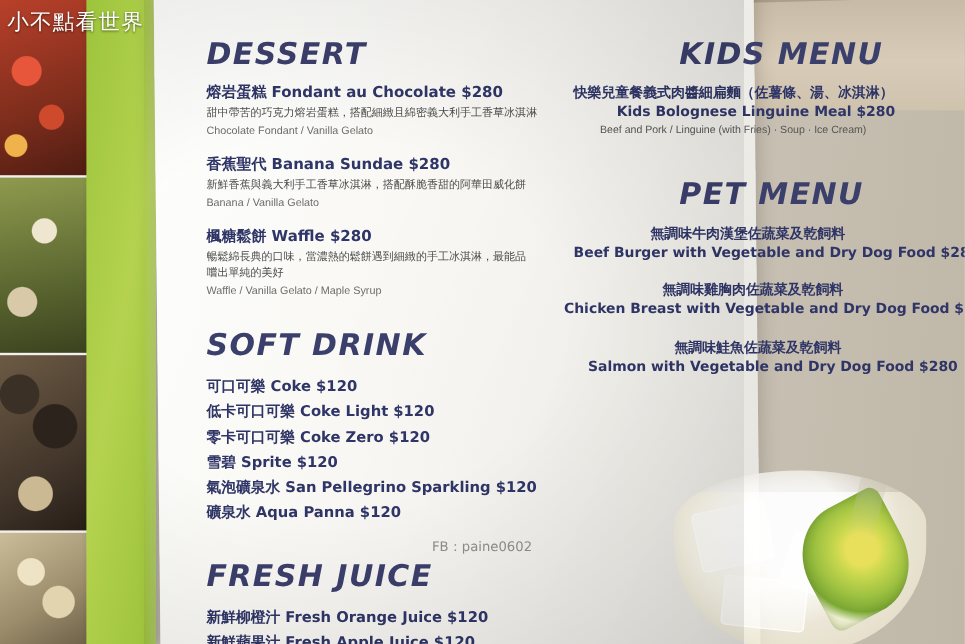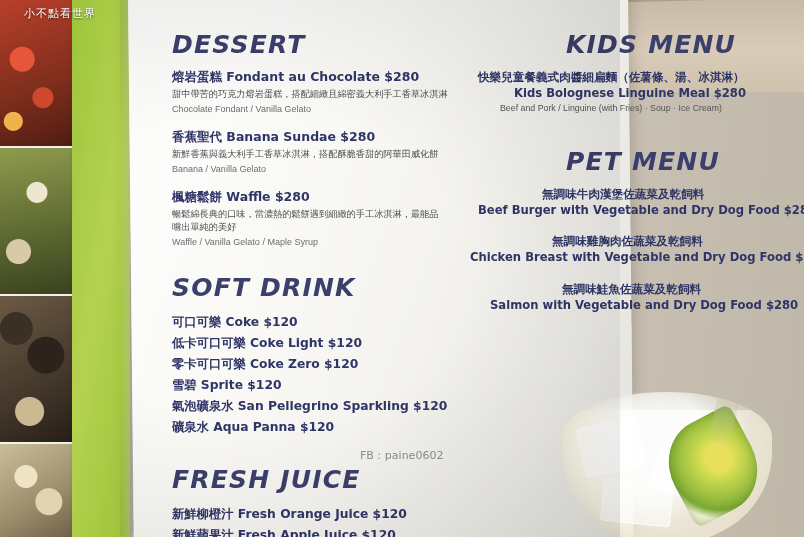--- a/index.html
+++ b/index.html
@@ -97,22 +97,22 @@
   }
   .photo-sep {
     position: absolute;
     left: 0; width: 74px; height: 3px;
     background: #f2f0ea;
   }
 
   
   .watermark {
     position: absolute;
-    left: 24px; top: 6px;
-    font-size: 11px;
+    left: 6px; top: 6px;
+    font-size: 18px;
     color: #ffffff;
     letter-spacing: 1px;
     text-shadow: 0 1px 2px rgba(0,0,0,0.6);
     font-family: "DejaVu Sans", sans-serif;
     white-space: nowrap;
   }
 
   
   .menu-card {
     position: absolute;

